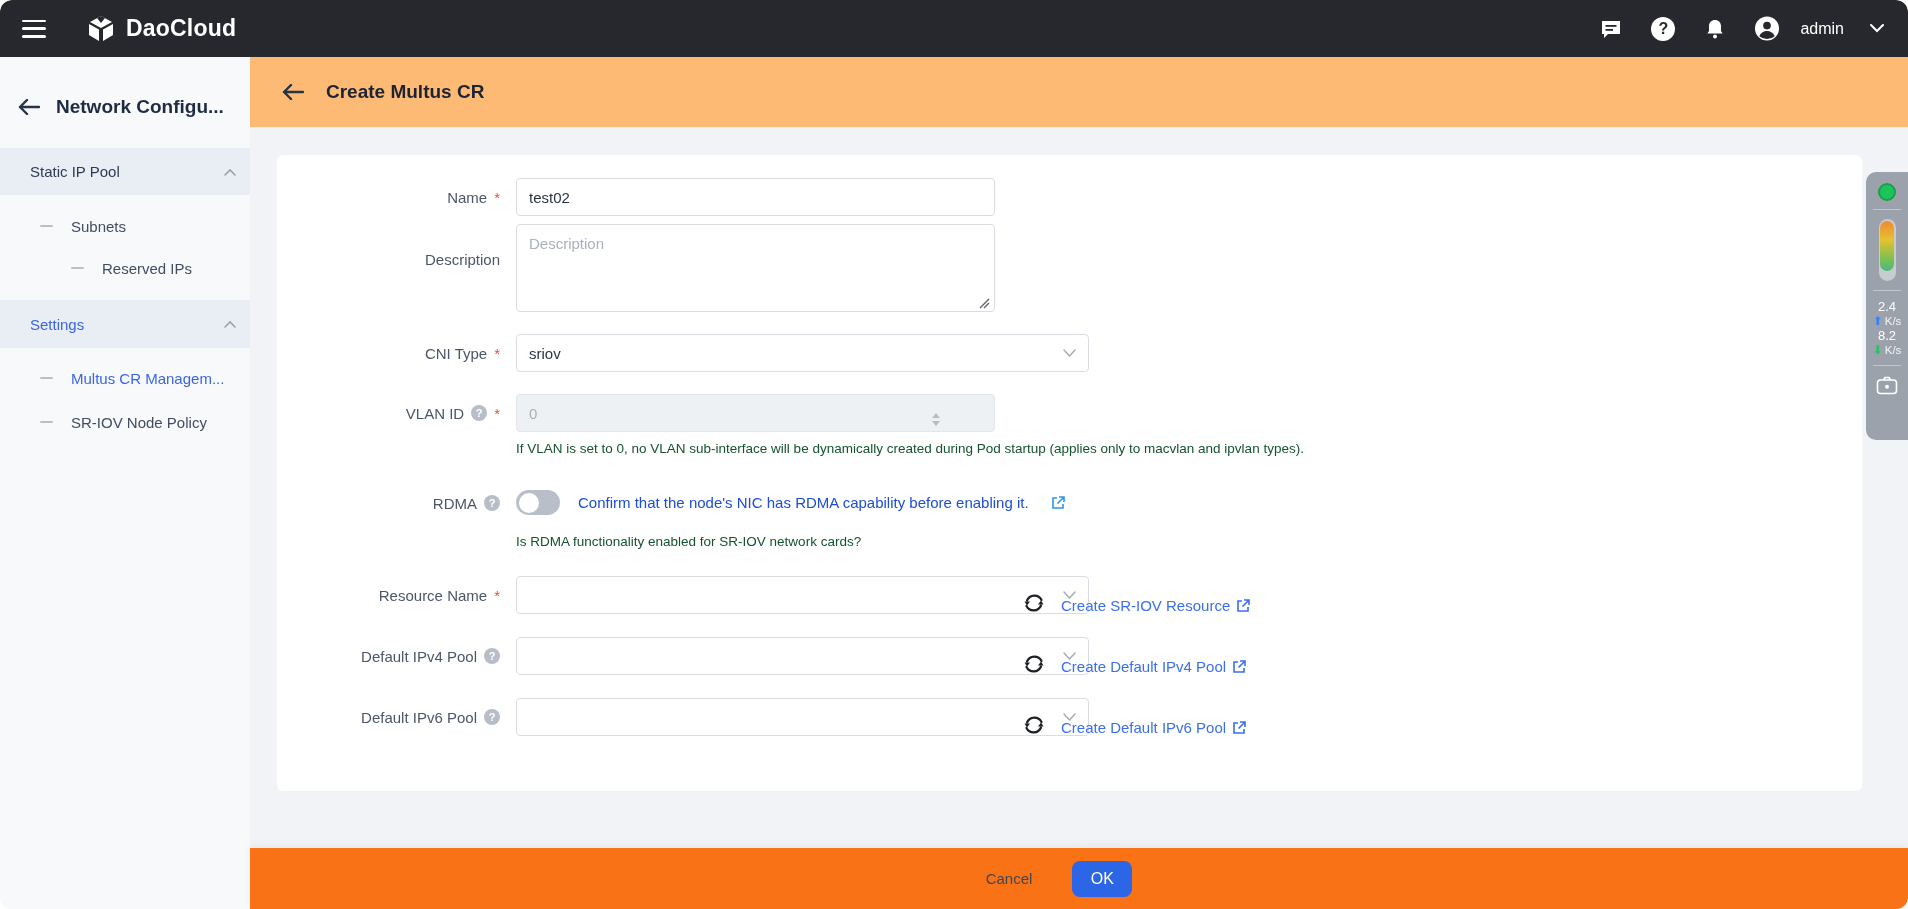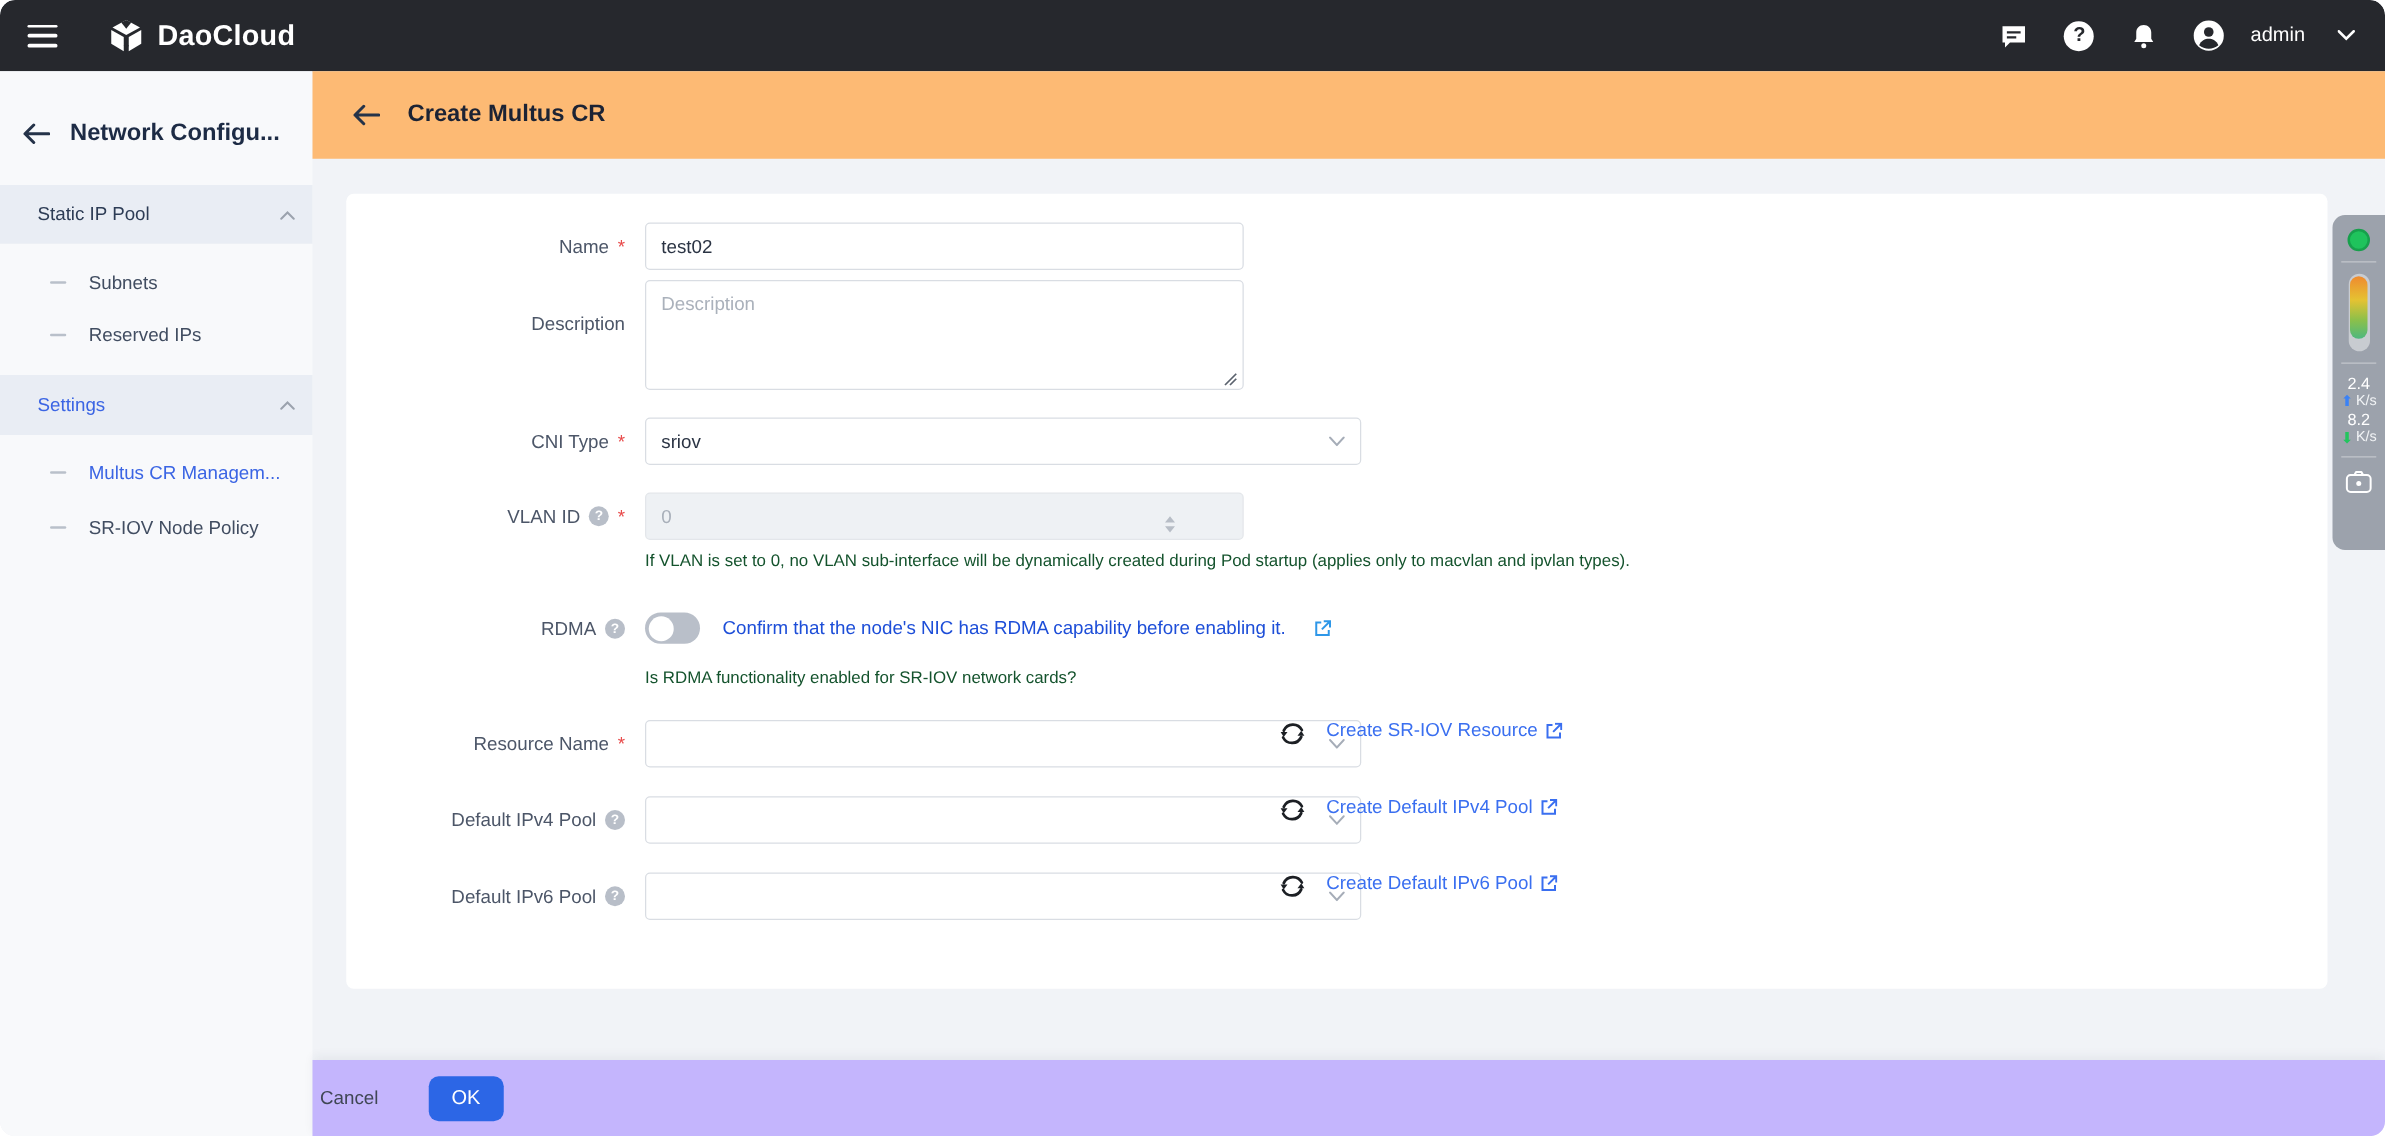--- a/index.html
+++ b/index.html
@@ -48,26 +48,26 @@
   .ftextarea::placeholder{color:#aab1bb;}
   .resize-grip{position:absolute;pointer-events:none;}
   .spinner{position:absolute;right:10px;top:50%;transform:translateY(-50%);display:flex;flex-direction:column;gap:3px;}
   .spinner i{display:block;width:0;height:0;border-left:4px solid transparent;border-right:4px solid transparent;}
   .spinner .up{border-bottom:5px solid #b7bdc6;}
   .spinner .down{border-top:5px solid #b7bdc6;}
   .fhelp{position:absolute;left:239px;font-size:13.5px;color:#14532d;white-space:nowrap;}
   .toggle{position:absolute;left:239px;width:44px;height:25px;border-radius:13px;background:#b9bfc9;cursor:pointer;}
   .toggle .knob{position:absolute;left:3px;top:2.5px;width:20px;height:20px;border-radius:50%;background:#fff;}
   .rdma-link{position:absolute;left:301px;height:25px;display:flex;align-items:center;gap:22px;font-size:15px;color:#1d4ed8;cursor:pointer;white-space:nowrap;justify-content:center;}
-  .row-extra{position:absolute;left:746px;height:38px;display:flex;align-items:flex-start;gap:16px;}
+  .row-extra{position:absolute;left:746px;height:38px;display:flex;align-items:flex-end;gap:16px;}
   .refresh-btn{width:22px;height:22px;cursor:pointer;display:flex;align-items:center;justify-content:center;}
   .create-link{display:flex;align-items:center;gap:6px;font-size:15px;color:#3a6ff0;cursor:pointer;white-space:nowrap;}
 
   
-  .footer{position:absolute;left:250px;right:0;top:848px;bottom:0;background:#c4b5fd;box-shadow:0 -3px 8px rgba(40,50,70,.06);display:flex;align-items:center;justify-content:flex-start;gap:34px;padding-right:46px;box-sizing:border-box;}
+  .footer{position:absolute;left:250px;right:0;top:848px;bottom:0;background:#f97316;box-shadow:0 -3px 8px rgba(40,50,70,.06);display:flex;align-items:center;justify-content:center;gap:34px;padding-right:46px;box-sizing:border-box;}
   .cancel-btn{font-size:15px;color:#3f4654;cursor:pointer;background:none;border:none;font-family:"Liberation Sans",sans-serif;}
   .ok-btn{width:60px;height:36px;background:#2c66e6;color:#fff;border:none;border-radius:8px;font-size:16px;cursor:pointer;font-family:"Liberation Sans",sans-serif;}
 
   
   .monitor{position:absolute;right:0;top:172px;width:42px;height:268px;background:rgba(146,153,163,.9);border-radius:10px 0 0 10px;display:flex;flex-direction:column;align-items:center;color:#fff;}
   .mon-dot{width:18px;height:18px;border-radius:50%;background:#1fc35c;border:2px solid #17a04c;margin-top:11px;box-sizing:border-box;}
   .mon-div{width:28px;height:1px;background:rgba(255,255,255,.4);}
   .gauge-track{width:17px;height:62px;border-radius:9px;background:rgba(255,255,255,.45);margin:9px 0;position:relative;}
   .gauge-fill{position:absolute;left:1.5px;top:2px;width:14px;height:50px;border-radius:7px;background:linear-gradient(to bottom,#ef8a2e 0%,#e5c232 38%,#8cc04a 70%,#4db87f 100%);}
   .mon-stat{font-size:13px;line-height:15px;text-align:center;}
@@ -142,21 +142,21 @@
     <div class="sb-section" style="top:91px;">
       <span class="lbl">Static IP Pool</span>
       <svg class="sb-chevron" width="12" height="8" viewBox="0 0 12 8">
           <path d="M1 7l5-5 5 5" stroke="#9ba2ad" stroke-width="1.6" fill="none" stroke-linecap="round"></path>
         </svg>
     </div>
     <div class="sb-item" style="top:150px;">
       <span class="dash"></span>
       <span>Subnets</span>
     </div>
-    <div class="sb-item" style="top:192px;">
+    <div class="sb-item" style="top:192px;padding-left:31px;">
       <span class="dash"></span>
       <span>Reserved IPs</span>
     </div>
 
     <div class="sb-section active" style="top:243px;height:48px;">
       <span class="lbl">Settings</span>
       <svg class="sb-chevron" width="12" height="8" viewBox="0 0 12 8">
           <path d="M1 7l5-5 5 5" stroke="#9ba2ad" stroke-width="1.6" fill="none" stroke-linecap="round"></path>
         </svg>
     </div>

